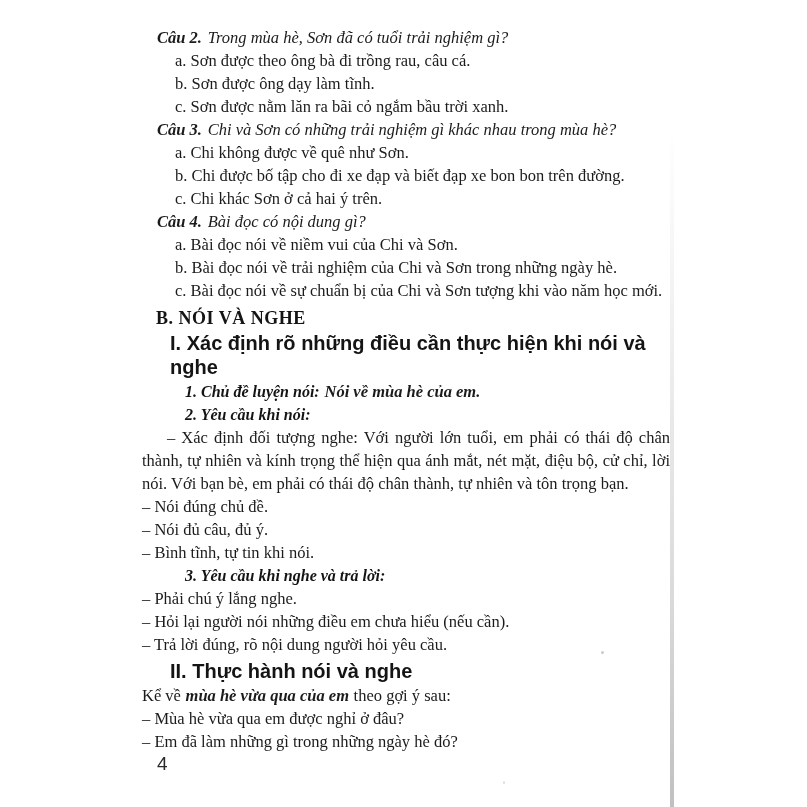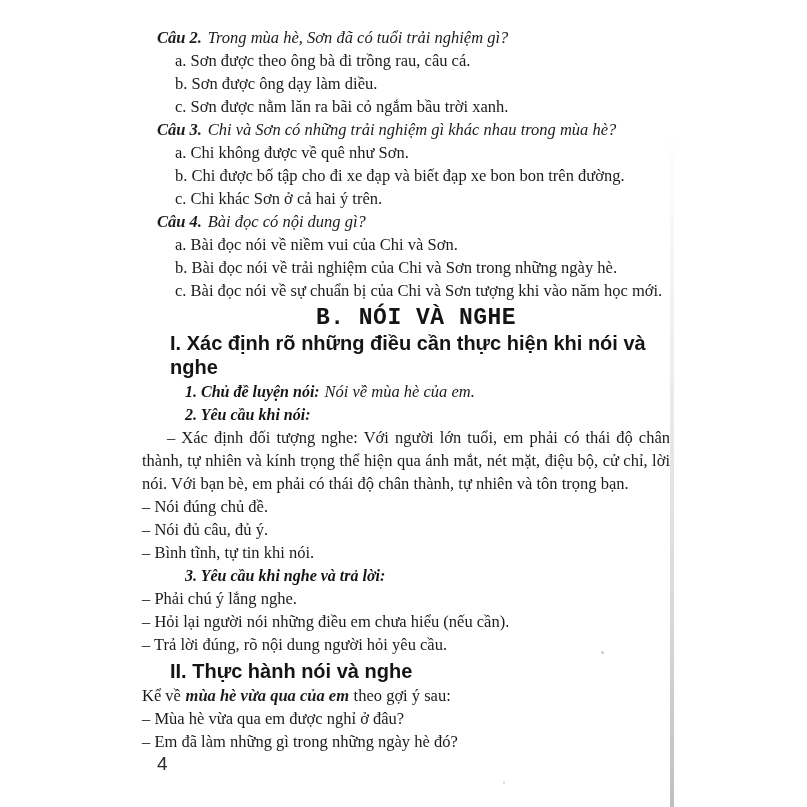--- a/index.html
+++ b/index.html
@@ -28,48 +28,47 @@
   
   .q-line { margin-left: 15px; }
   .q-label { font-weight: bold; font-style: italic; margin-right: 0.35em; }
   .q-text { font-style: italic; }
 
   
   .opt { margin-left: 33px; }
 
   
   .section-title {
-    font-family: Liberation Mono, monospace;
-    font-size: 23px; font-weight: 700;
+    font-family: Liberation Serif, serif;
+    font-size: 18px; font-weight: 700;
     letter-spacing: 0.5px;
     color: #141414;
     line-height: 24px;
     margin: 4px 0 1px 14px;
-    text-align: center;
   }
   
   .part-title {
     font-family: "Liberation Sans", sans-serif;
     font-size: 20px; font-weight: 700;
     color: #141414;
     line-height: 24px;
     margin: 1px 0 1px 28px;
   }
   .part-ii { margin-top: 3px; }
 
   
   .numbered { margin-left: 43px; }
   .num-label {
     font-family: Liberation Serif, serif;
     font-weight: 700; font-style: italic;
     font-size: 16px;
     margin-right: 0.3em;
     color: #141414;
   }
-  .topic-serif { font-weight: 400; font-style: italic; margin-top: 30px; }
+  .topic-serif { font-weight: 700; font-style: italic; margin-top: 30px; }
 
   
   .para-justify {
     width: 528px;
     text-align: justify;
     text-indent: 25px;
   }
 
   
   .dash { margin-left: 0; }
@@ -102,21 +101,21 @@
   .speck-2 { left: 503px; top: 781px; width: 2px; height: 3px; opacity: 0.3; }
 </style>
 </head>
 <body>
 
 <div class="page">
   <div class="content">
 
     <p class="q-line"><span class="q-label">Câu 2.</span><span class="q-text">Trong mùa hè, Sơn đã có tuổi trải nghiệm gì?</span></p>
     <p class="opt">a. Sơn được theo ông bà đi trồng rau, câu cá.</p>
-    <p class="opt">b. Sơn được ông dạy làm diều.</p>
+    <p class="opt">b. Sơn được ông dạy làm tĩnh.</p>
     <p class="opt">c. Sơn được nằm lăn ra bãi cỏ ngắm bầu trời xanh.</p>
 
     <p class="q-line"><span class="q-label">Câu 3.</span><span class="q-text">Chi và Sơn có những trải nghiệm gì khác nhau trong mùa hè?</span></p>
     <p class="opt">a. Chi không được về quê như Sơn.</p>
     <p class="opt">b. Chi được bố tập cho đi xe đạp và biết đạp xe bon bon trên đường.</p>
     <p class="opt">c. Chi khác Sơn ở cả hai ý trên.</p>
 
     <p class="q-line"><span class="q-label">Câu 4.</span><span class="q-text">Bài đọc có nội dung gì?</span></p>
     <p class="opt">a. Bài đọc nói về niềm vui của Chi và Sơn.</p>
     <p class="opt">b. Bài đọc nói về trải nghiệm của Chi và Sơn trong những ngày hè.</p>

